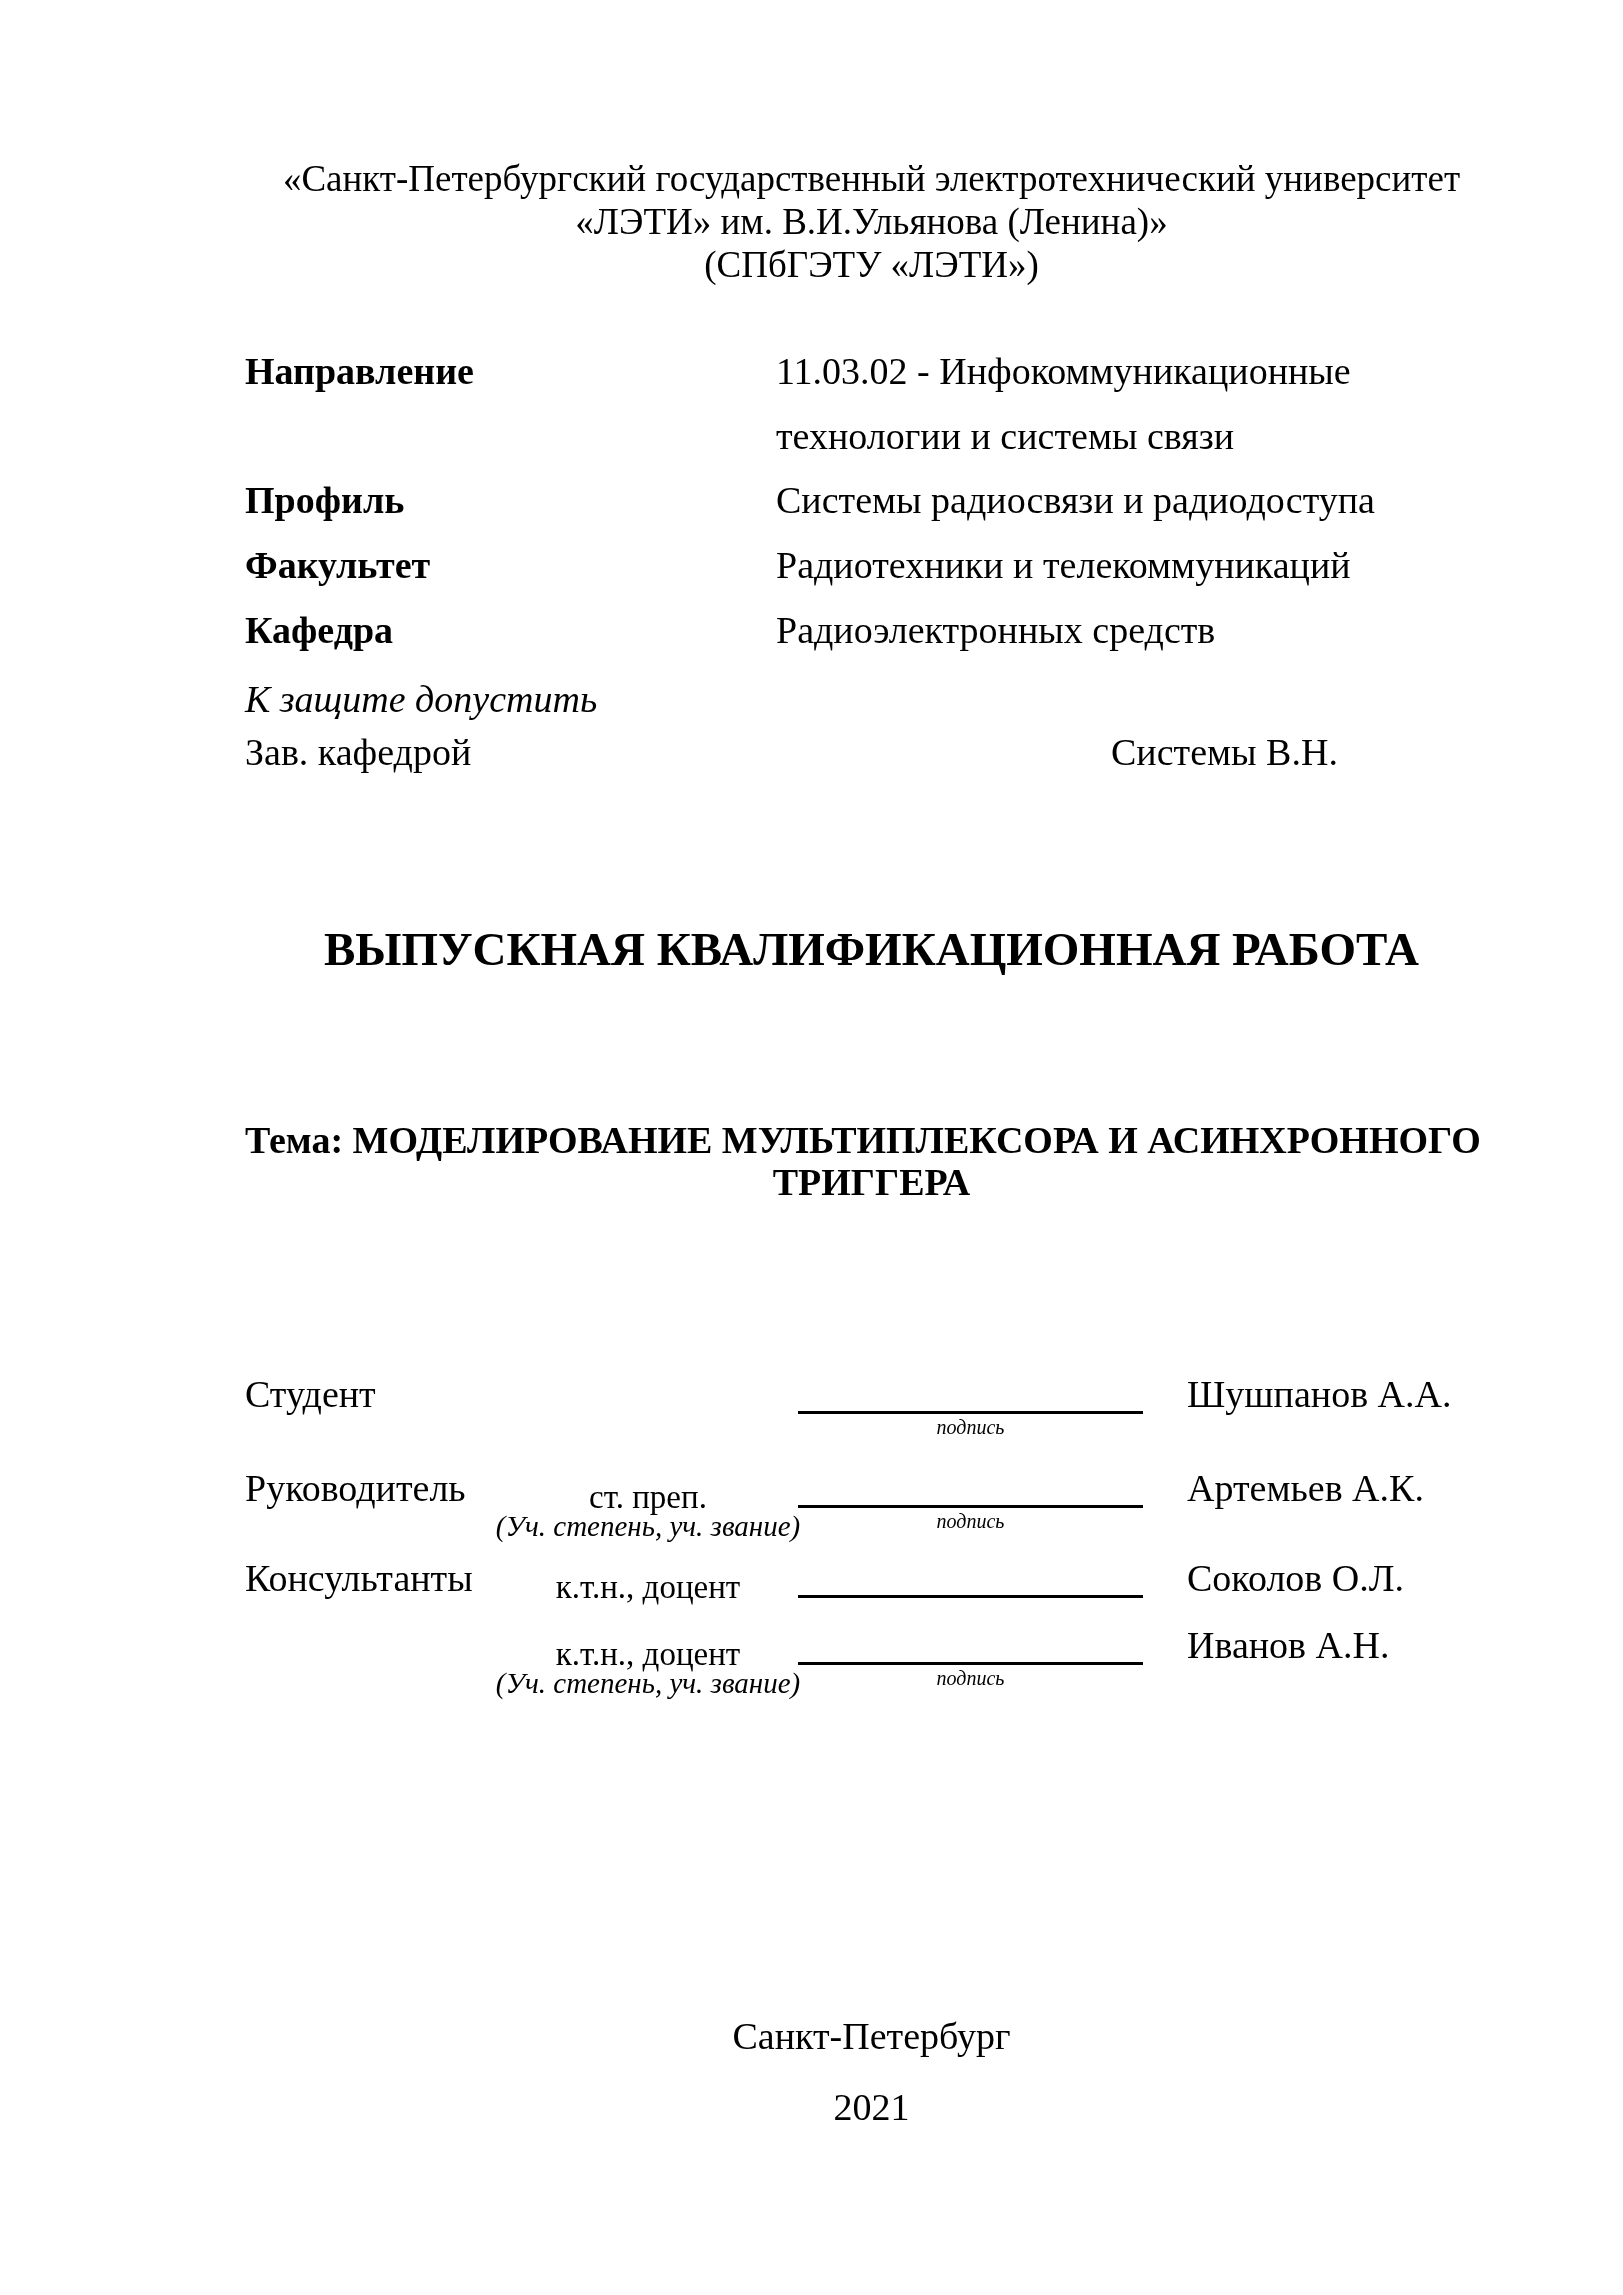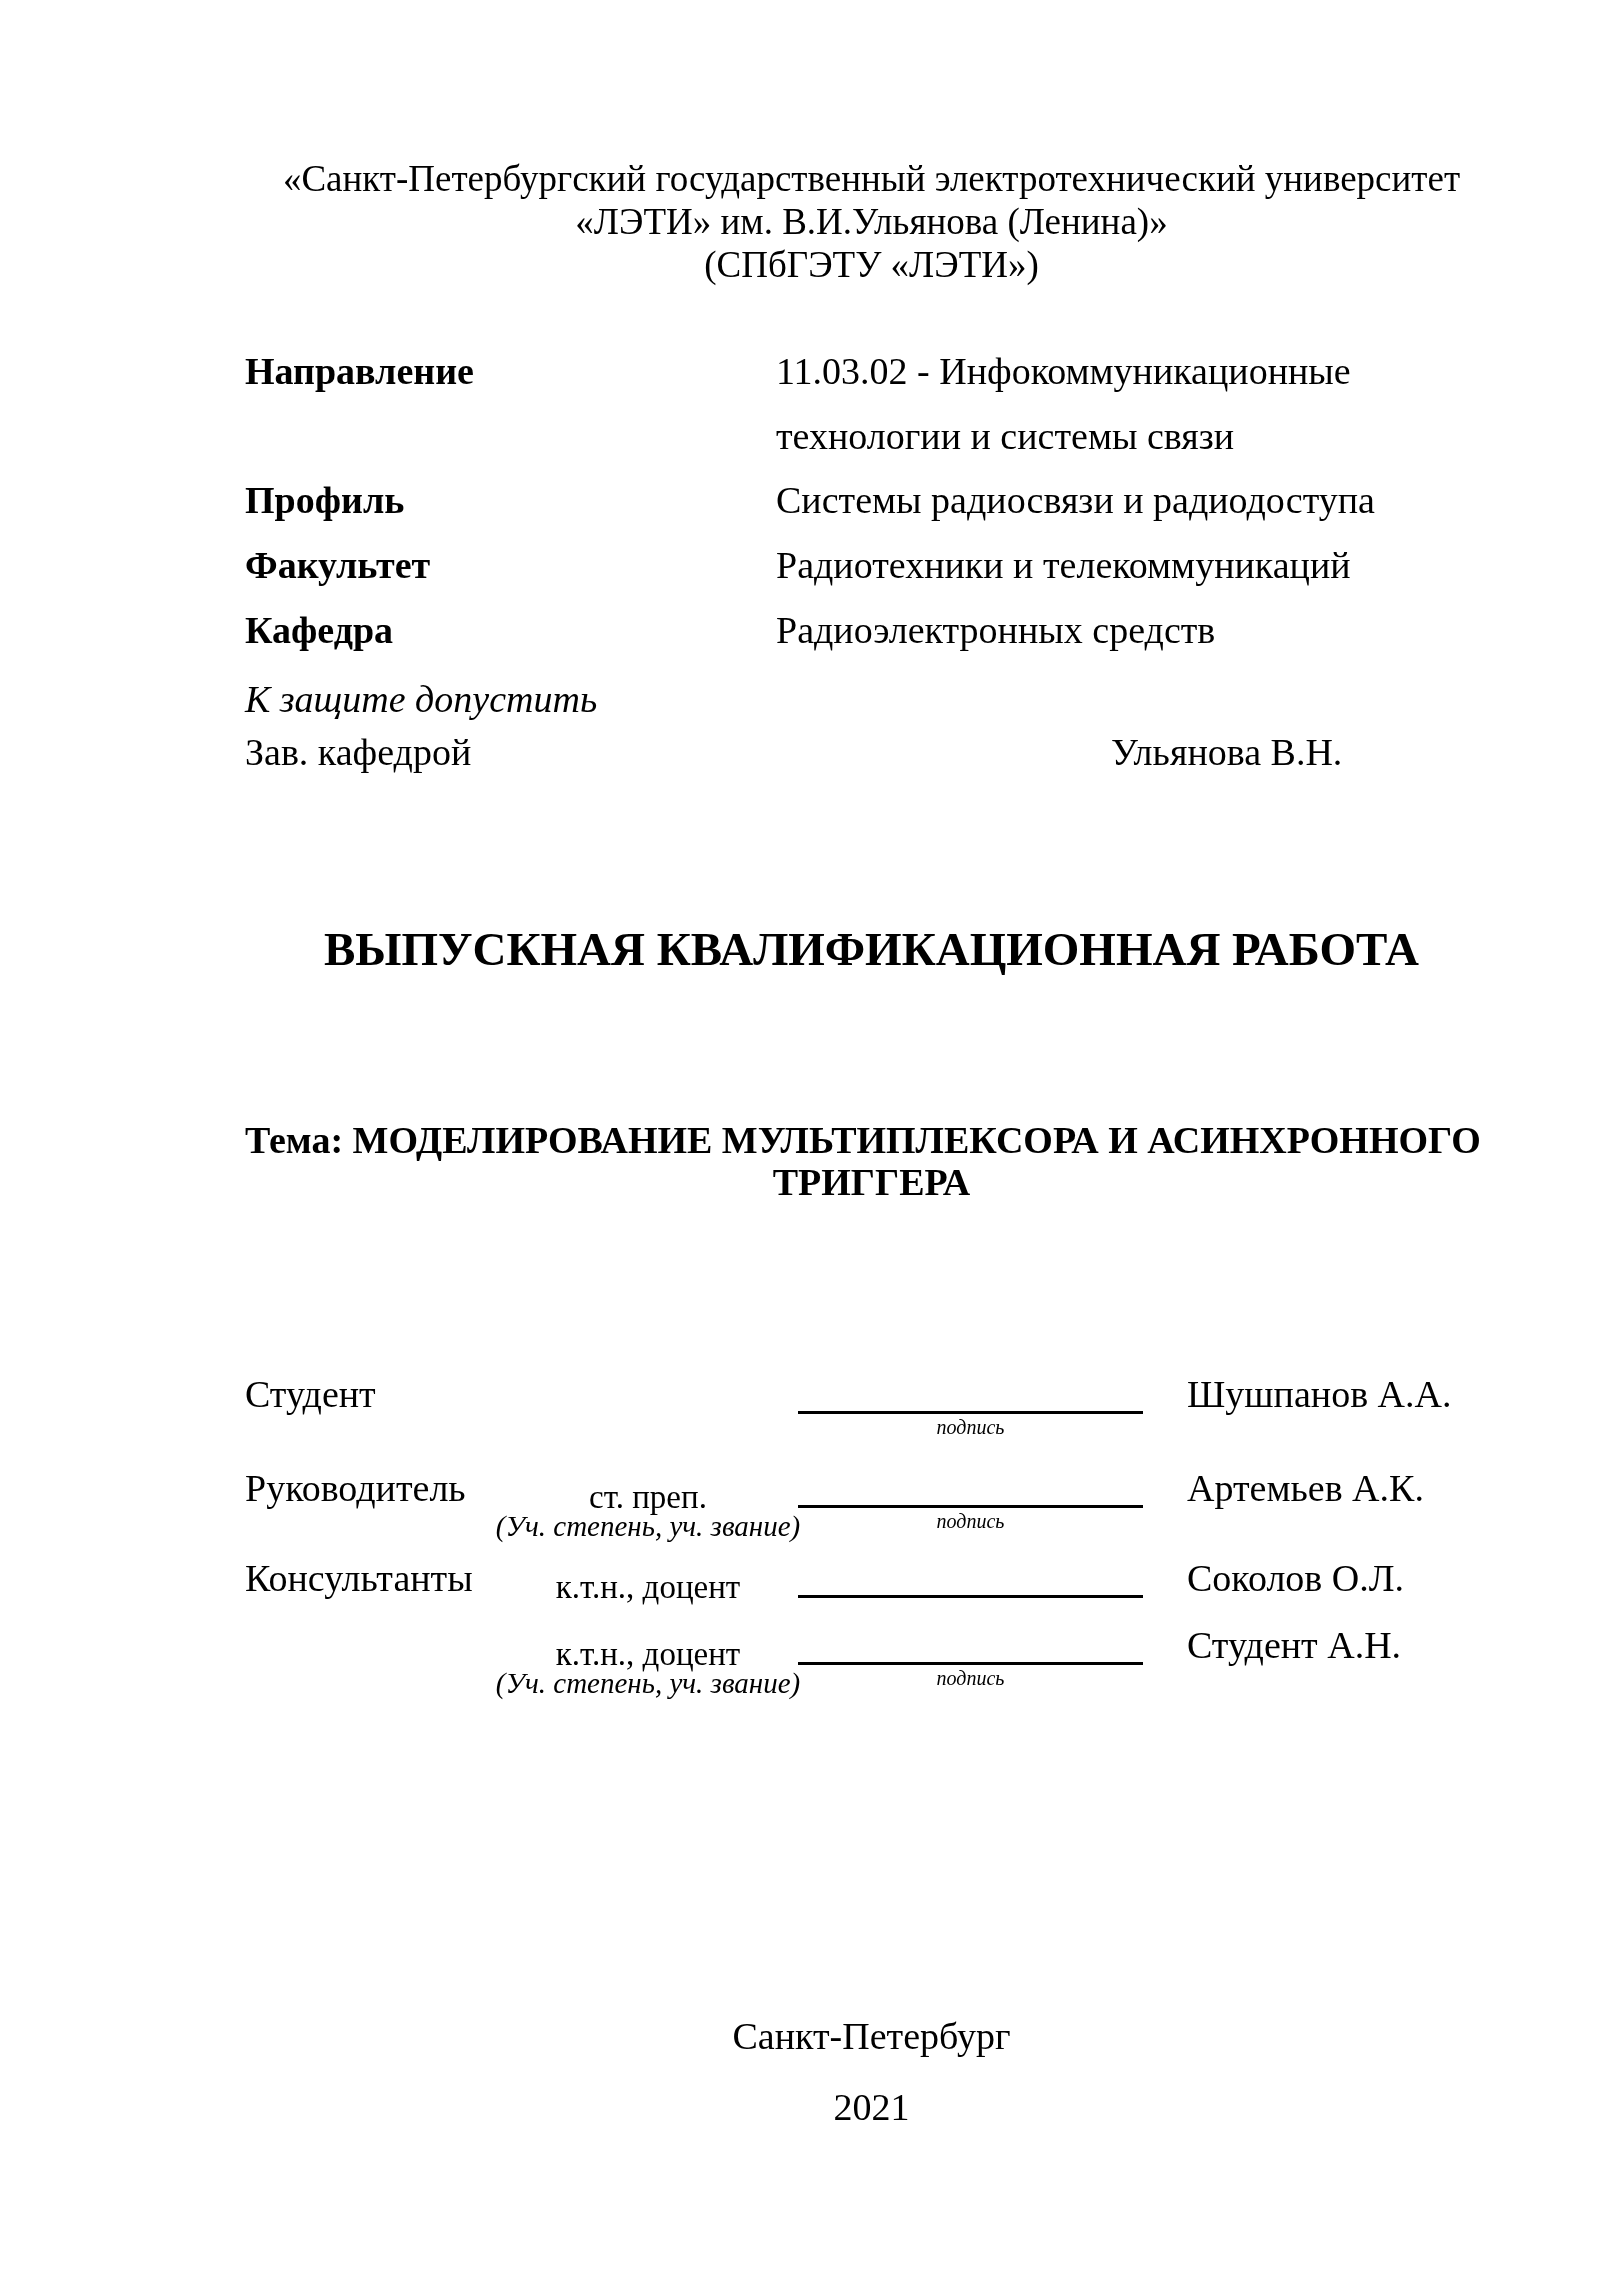--- a/index.html
+++ b/index.html
@@ -74,21 +74,21 @@
     <span class="meta-value">Радиотехники и телекоммуникаций</span>
   </div>
   <div class="meta-row" style="top:608px">
     <span class="meta-label">Кафедра</span>
     <span class="meta-value">Радиоэлектронных средств</span>
   </div>
 
   <div class="admit-line">К защите допустить</div>
   <div class="head-row">
     <span class="head-label">Зав. кафедрой</span>
-    <span class="head-name">Ульянова В.Н.</span>
+    <span class="head-name">Системы В.Н.</span>
   </div>
 
   <div class="work-title-1">ВЫПУСКНАЯ КВАЛИФИКАЦИОННАЯ РАБОТА</div>
 
   <div class="theme-line-1">Тема: МОДЕЛИРОВАНИЕ МУЛЬТИПЛЕКСОРА И АСИНХРОННОГО</div>
   <div class="theme-line-2">ТРИГГЕРА</div>
 
   <div class="sig-row" style="top:1372px">
     <span class="sig-role">Студент</span>
     <div class="sig-line"></div>
@@ -110,20 +110,20 @@
     <span class="sig-qual">к.т.н., доцент</span>
     <div class="sig-line"></div>
     <span class="sig-name">Соколов О.Л.</span>
   </div>
 
   <div class="sig-row" style="top:1623px">
     <span class="sig-qual">к.т.н., доцент</span>
     <div class="sig-qual-note">(Уч. степень, уч. звание)</div>
     <div class="sig-line"></div>
     <div class="sig-note">подпись</div>
-    <span class="sig-name">Студент А.Н.</span>
+    <span class="sig-name">Иванов А.Н.</span>
   </div>
 
   <div class="footer-city">Санкт-Петербург</div>
   <div class="footer-year">2021</div>
 
 </div>
 
 
 </body></html>

